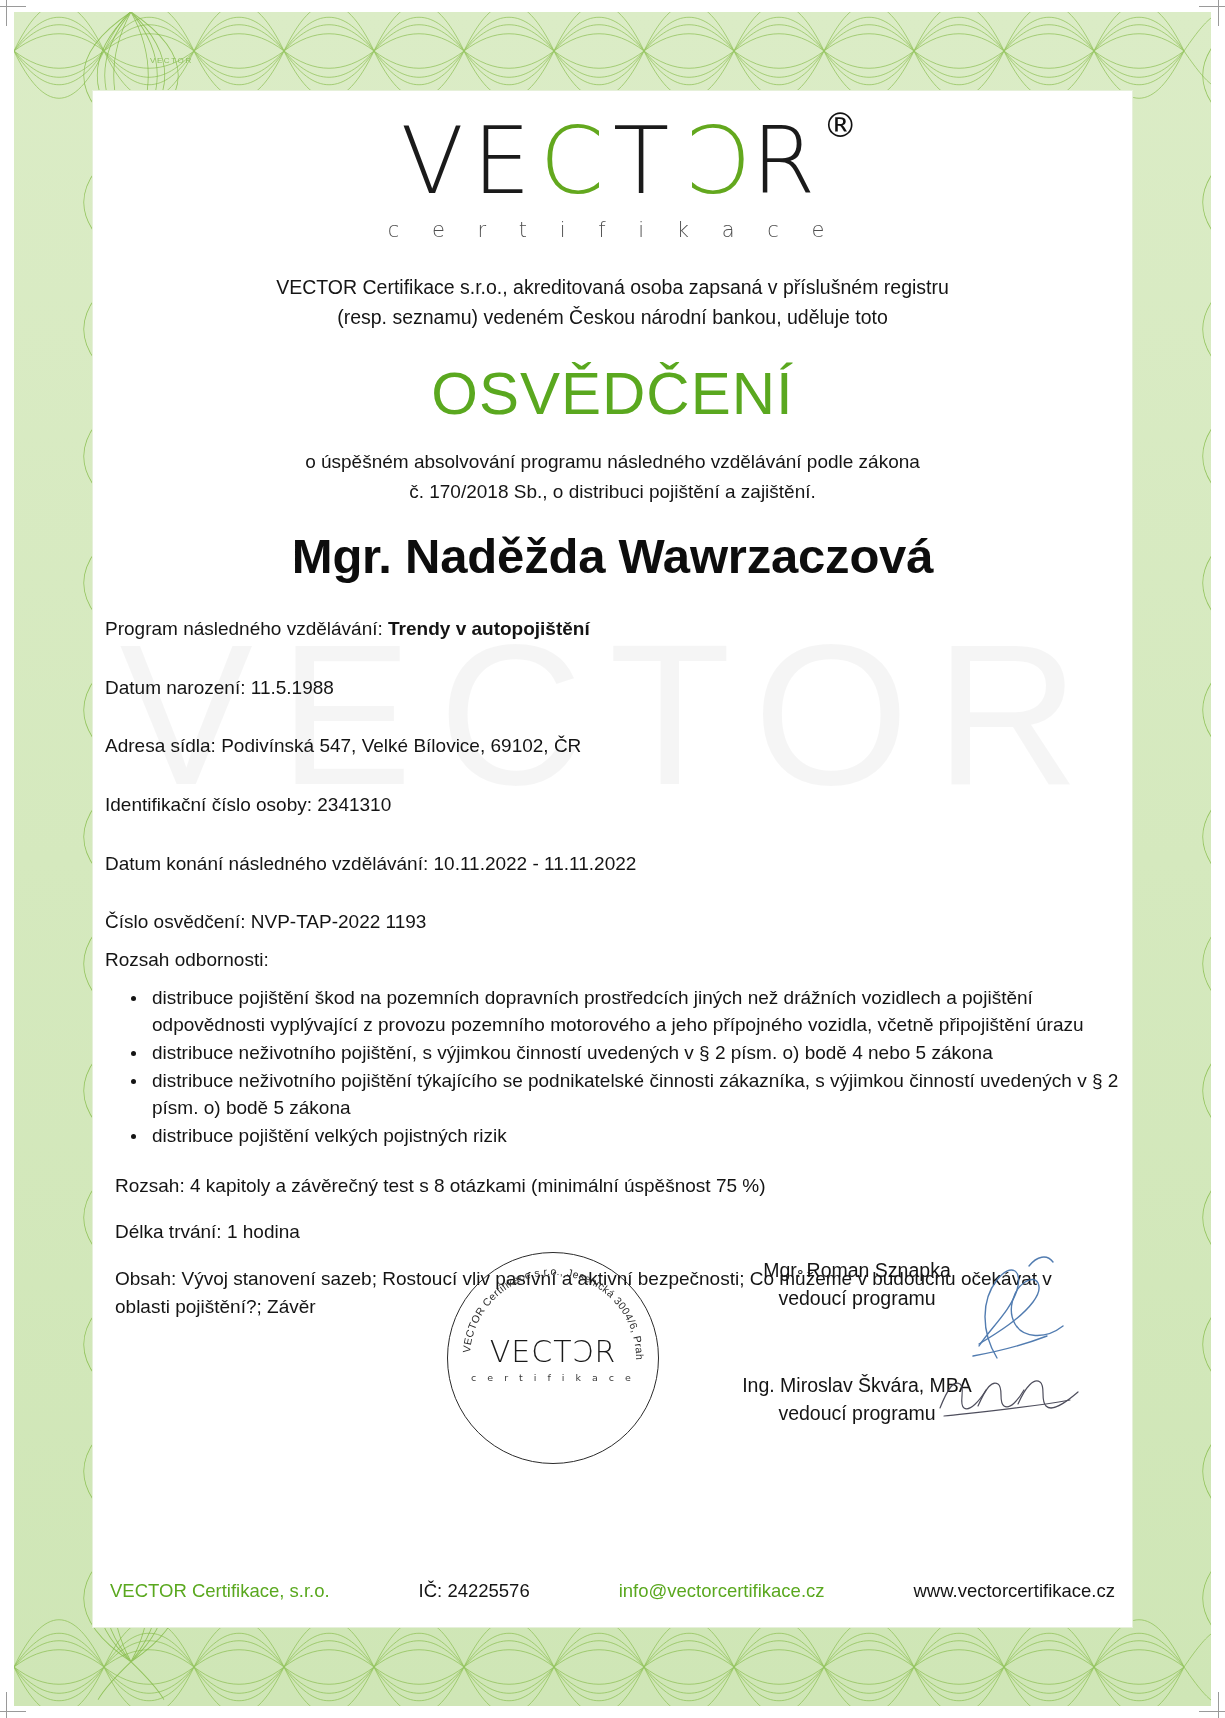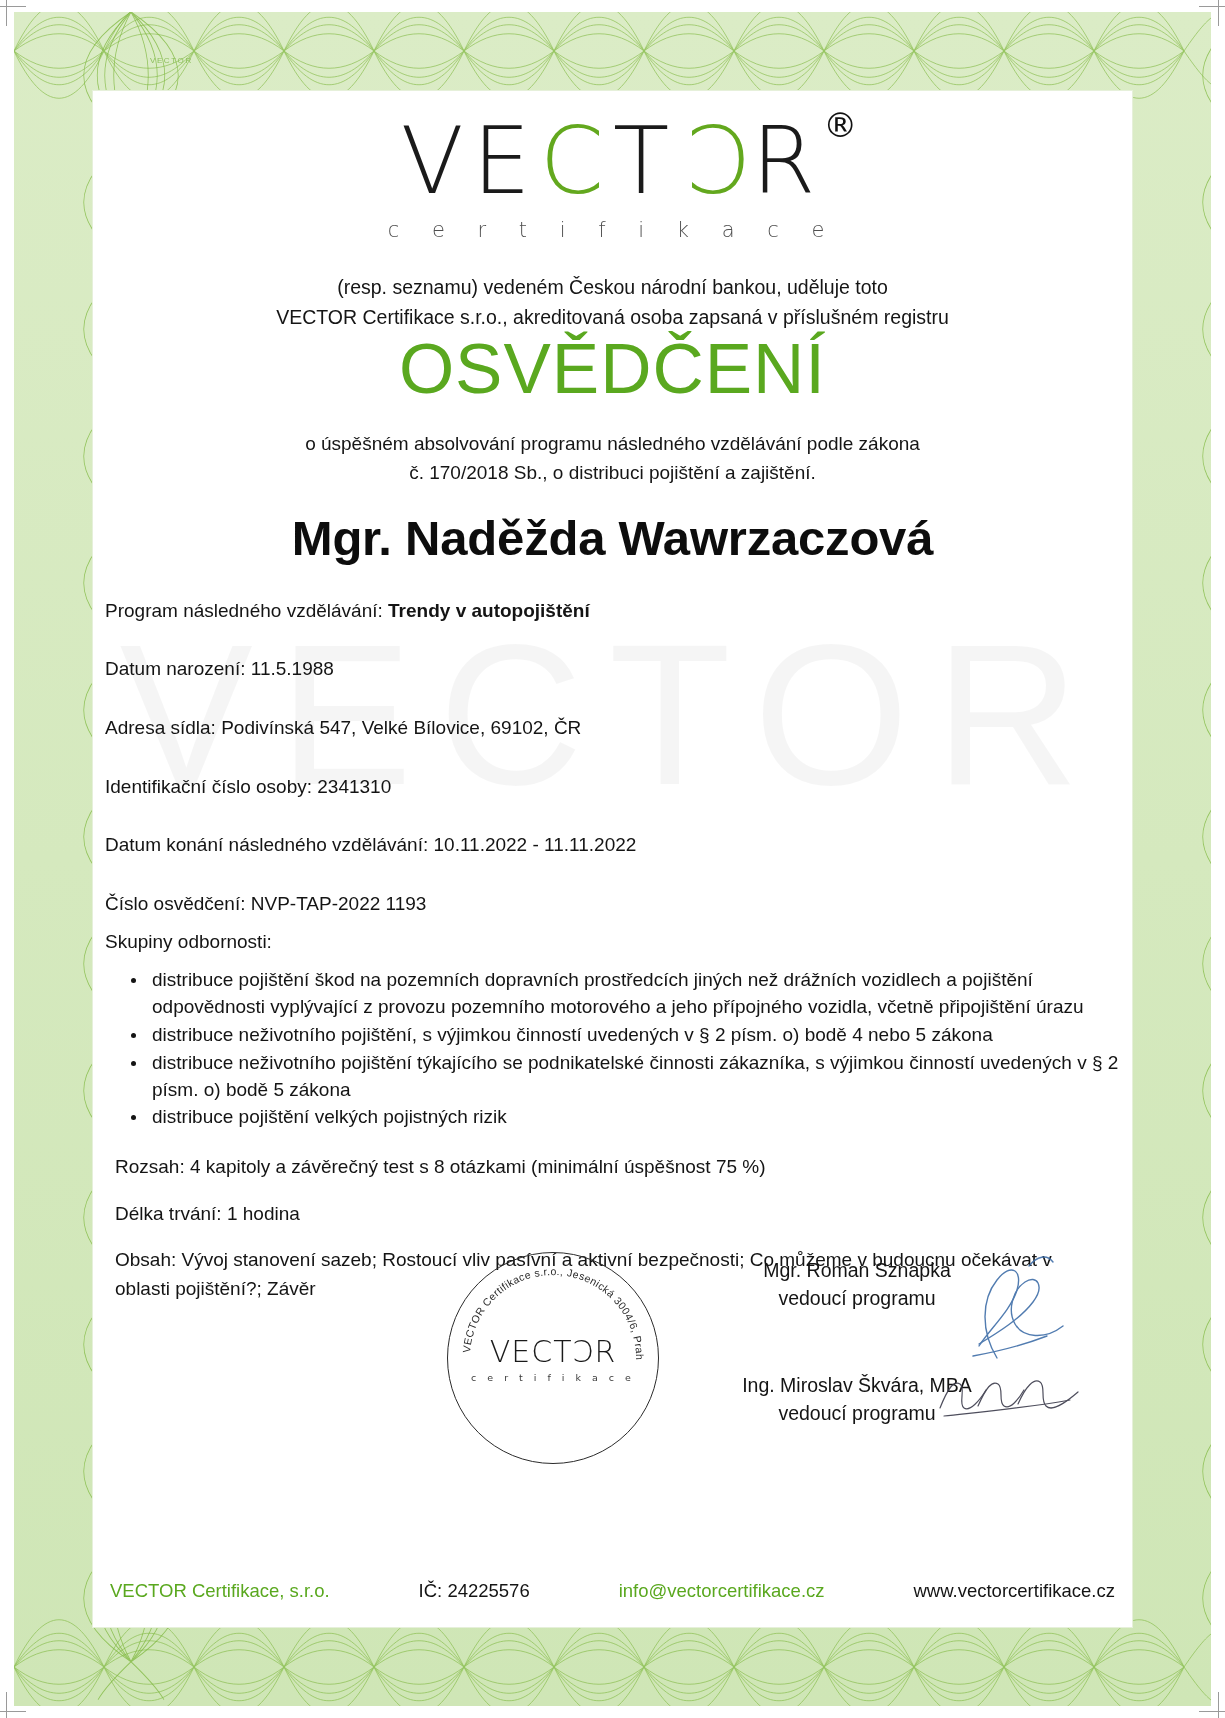--- a/index.html
+++ b/index.html
@@ -61,22 +61,22 @@
     margin-top:10px;text-align:center;
     font-size:21px;letter-spacing:13px;color:#4f4f4f;font-weight:300;
     font-family:"DejaVu Sans", sans-serif;
   }
 
   .intro{
     margin-top:30px;text-align:center;font-size:19.5px;line-height:1.55;color:#151515;
   }
 
   .title{
-    text-align:center;
-    font-size:71px;font-weight:400;letter-spacing:1px;color:#5aa81f;line-height:1.05;
+    margin-top:30px;text-align:center;
+    font-size:60px;font-weight:400;letter-spacing:1px;color:#5aa81f;line-height:1.05;
   }
 
   .sub{
     margin-top:22px;text-align:center;font-size:19px;line-height:1.55;color:#151515;
   }
 
   .person{
     margin-top:22px;text-align:center;
     font-size:49px;font-weight:bold;color:#0d0d0d;letter-spacing:-0.2px;
   }
@@ -179,22 +179,22 @@
 
   <div class="content">
 
     <div class="logo">
       <div class="logo-word"><span>VE</span><span class="g">C</span><span>T</span><span class="g flip">C</span><span>R</span><span class="reg">®</span>
       </div>
       <div class="logo-sub">c e r t i f i k a c e</div>
     </div>
 
     <div class="intro">
+      <div>VECTOR Certifikace s.r.o., akreditovaná osoba zapsaná v příslušném registru</div>
       <div>(resp. seznamu) vedeném Českou národní bankou, uděluje toto</div>
-      <div>VECTOR Certifikace s.r.o., akreditovaná osoba zapsaná v příslušném registru</div>
     </div>
 
     <div class="title">OSVĚDČENÍ</div>
 
     <div class="sub">
       <div>o úspěšném absolvování programu následného vzdělávání podle zákona</div>
       <div>č. 170/2018 Sb., o distribuci pojištění a zajištění.</div>
     </div>
 
     <div class="person">Mgr. Naděžda Wawrzaczová</div>
@@ -212,21 +212,21 @@
       <div class="dline">
         <span>Identifikační číslo osoby: </span><span>2341310</span>
       </div>
       <div class="dline">
         <span>Datum konání následného vzdělávání: </span><span>10.11.2022 - 11.11.2022</span>
       </div>
       <div class="dline">
         <span>Číslo osvědčení: </span><span>NVP-TAP-2022 1193</span>
       </div>
 
-      <div class="groups-label">Skupiny odbornosti:</div>
+      <div class="groups-label">Rozsah odbornosti:</div>
 
       <ul class="groups">
         <li>distribuce pojištění škod na pozemních dopravních prostředcích jiných než drážních vozidlech a pojištění odpovědnosti vyplývající z provozu pozemního motorového a jeho přípojného vozidla, včetně připojištění úrazu</li>
         <li>distribuce neživotního pojištění, s výjimkou činností uvedených v § 2 písm. o) bodě 4 nebo 5 zákona</li>
         <li>distribuce neživotního pojištění týkajícího se podnikatelské činnosti zákazníka, s výjimkou činností uvedených v § 2 písm. o) bodě 5 zákona</li>
         <li>distribuce pojištění velkých pojistných rizik</li>
       </ul>
     </div>
 
     <div class="para">Rozsah: 4 kapitoly a závěrečný test s 8 otázkami (minimální úspěšnost 75 %)</div>

